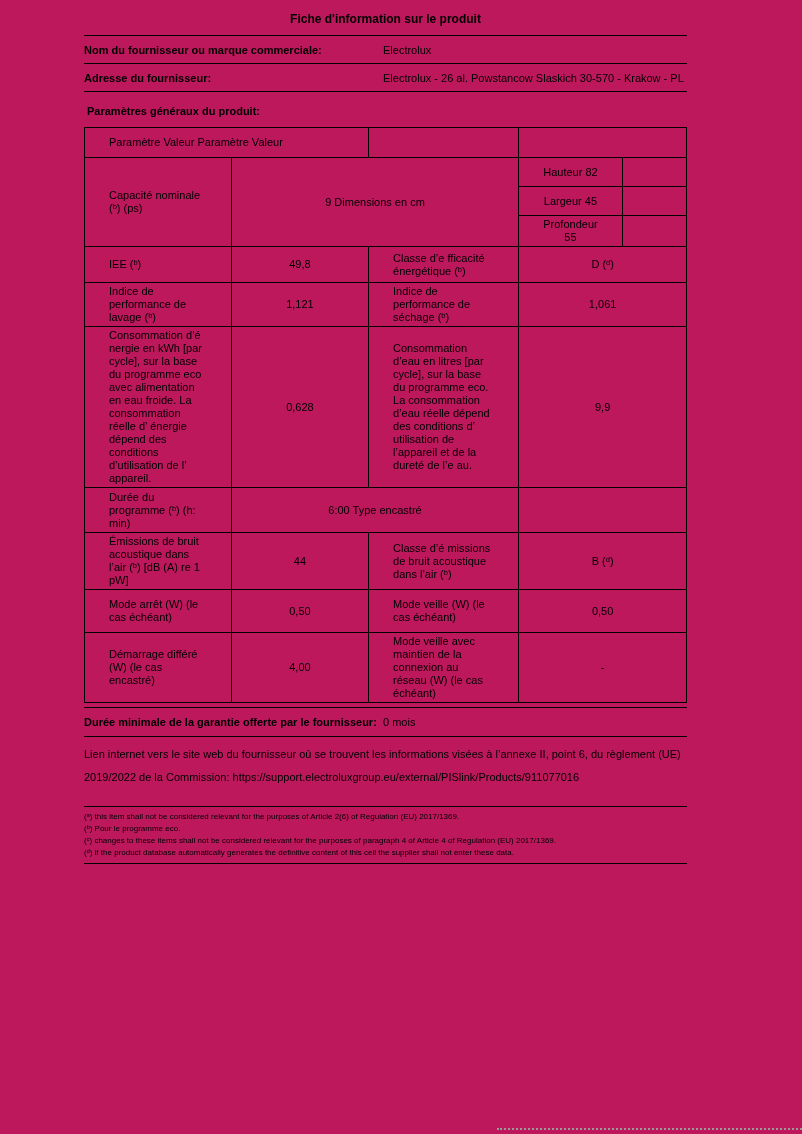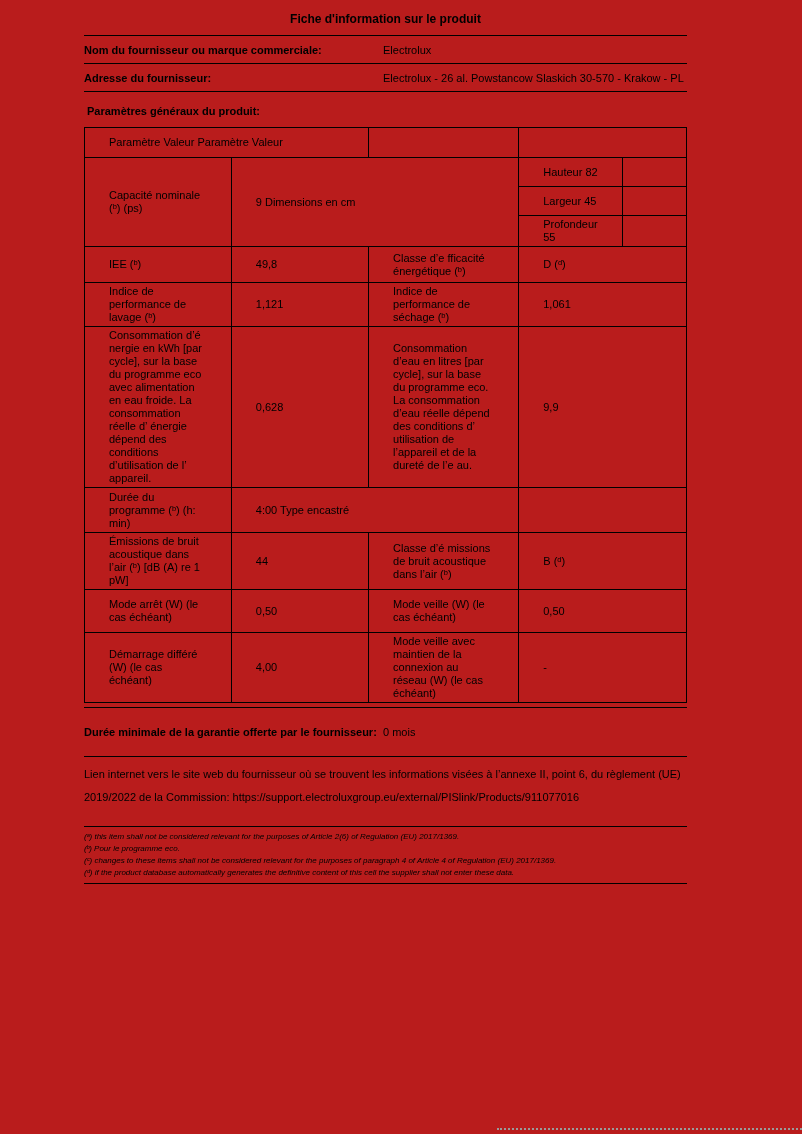--- a/index.html
+++ b/index.html
@@ -6,21 +6,21 @@
   html, body { background: #ffffff; }
   body {
     font-family: "Liberation Sans", "DejaVu Sans", sans-serif;
     color: #000000;
     font-size: 11px;
   }
   .page {
     position: relative;
     width: 802px;
     height: 1134px;
-    background: #b91c1c;
+    background: #be185d;
     overflow: hidden;
   }
   .content {
     position: absolute;
     left: 84px;
     top: 12px;
     width: 603px;
   }
   .doc-title {
     font-size: 12px;
@@ -46,21 +46,21 @@
     margin: 13px 0 10px 3px;
   }
 
   
   .params-table td {
     border: 1px solid #000;
     padding: 2px 24px;
     vertical-align: middle;
     line-height: 13px;
   }
-  .params-table .center { text-align: left; }
+  .params-table .center { text-align: center; }
   .col1 { width: 151px; }
   .col2 { width: 148px; }
   .col3 { width: 155px; }
   .col4a { width: 82px; }
   .col4b { width: 67px; }
   tr.r-header td { height: 30px; }
   tr.r-dim td { height: 29px; }
   tr.r-iee td { height: 36px; }
   tr.r-index td { height: 42px; }
   tr.r-conso td { height: 115px; }
@@ -70,37 +70,36 @@
   tr.r-delay td { height: 47px; }
 
   
   .warranty-row {
     display: flex;
     align-items: center;
     border-top: 1px solid #000;
     border-bottom: 1px solid #000;
     min-height: 24px;
     margin-top: 4px;
-    padding: 18px 0;
+    padding: 8px 0;
   }
   .warranty-row .wlbl { font-weight: bold; flex: 0 0 299px; }
   .warranty-row .wval { flex: 1; }
 
   .link-paragraph {
     margin-top: 6px;
     line-height: 23px;
   }
   .link-paragraph .url { color: #000; text-decoration: none; }
 
   .footnotes {
     margin-top: 17px;
     border-top: 1px solid #000;
     border-bottom: 1px solid #000;
     padding: 4px 0 4px 0;
-    font-style: italic;
   }
   .footnotes p {
     font-size: 8px;
     line-height: 12px;
   }
 
   .page-break-artifact {
     position: absolute;
     left: 497px;
     top: 1128px;
@@ -177,40 +176,40 @@
 
         <tr class="r-conso">
           <td>Consommation d’é nergie en kWh [par cycle], sur la base du programme eco avec alimentation en eau froide. La consommation réelle d’ énergie dépend des conditions d’utilisation de l’ appareil.</td>
           <td class="center">0,628</td>
           <td>Consommation d’eau en litres [par cycle], sur la base du programme eco. La consommation d’eau réelle dépend des conditions d’ utilisation de l’appareil et de la dureté de l’e au.</td>
           <td colspan="2" class="center">9,9</td>
         </tr>
 
         <tr class="r-duration">
           <td>Durée du programme (ᵇ) (h: min)</td>
-          <td colspan="2" class="center">4:00 Type encastré</td>
+          <td colspan="2" class="center">6:00 Type encastré</td>
           <td colspan="2"></td>
         </tr>
 
         <tr class="r-noise">
           <td>Émissions de bruit acoustique dans l’air (ᵇ) [dB (A) re 1 pW]</td>
           <td class="center">44</td>
           <td>Classe d’é missions de bruit acoustique dans l’air (ᵇ)</td>
           <td colspan="2" class="center">B (ᵈ)</td>
         </tr>
 
         <tr class="r-off">
           <td>Mode arrêt (W) (le cas échéant)</td>
           <td class="center">0,50</td>
           <td>Mode veille (W) (le cas échéant)</td>
           <td colspan="2" class="center">0,50</td>
         </tr>
 
         <tr class="r-delay">
-          <td>Démarrage différé (W) (le cas échéant)</td>
+          <td>Démarrage différé (W) (le cas encastré)</td>
           <td class="center">4,00</td>
           <td>Mode veille avec maintien de la connexion au réseau (W) (le cas échéant)</td>
           <td colspan="2" class="center">-</td>
         </tr>
       </tbody>
     </table>
 
     <div class="warranty-row">
       <span class="wlbl">Durée minimale de la garantie offerte par le fournisseur:</span>
       <span class="wval">0 mois</span>

